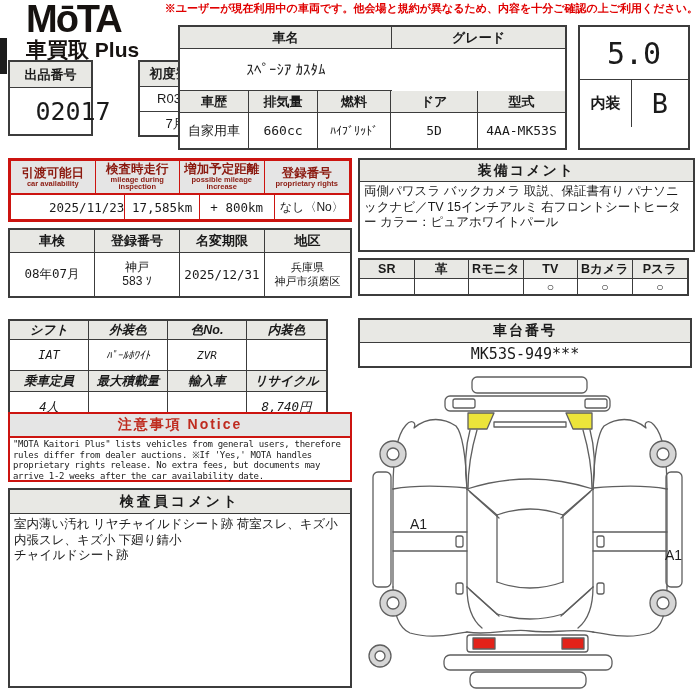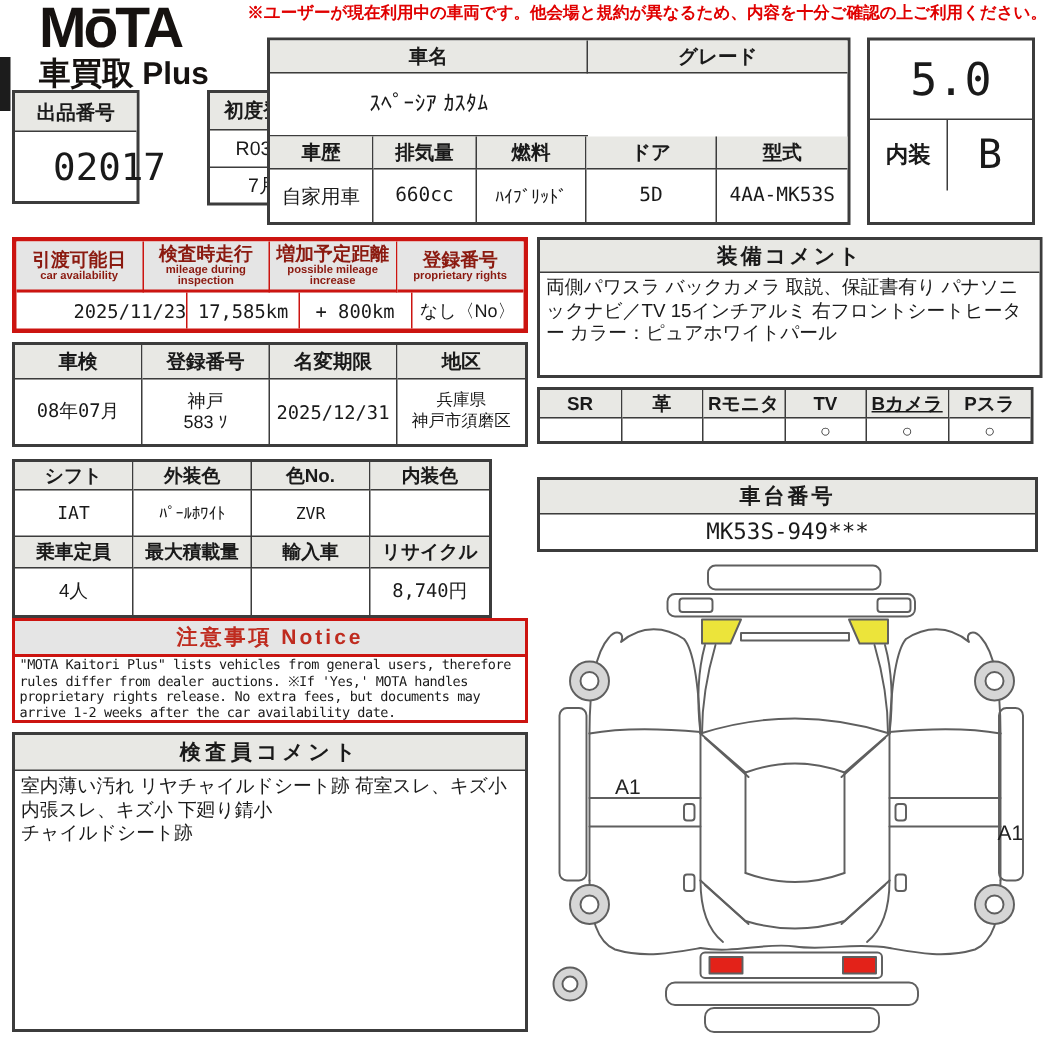--- a/index.html
+++ b/index.html
@@ -123,21 +123,21 @@
     <div class="row" style="height:43px;">
       <div class="cell mono" style="width:85px;font-size:12.5px;">08年07月</div>
       <div class="cell pre" style="width:85px;font-size:12px;line-height:1.15;">神戸
 583 ｿ</div>
       <div class="cell mono" style="width:85px;font-size:12.5px;">2025/12/31</div>
       <div class="cell pre" style="width:85px;font-size:11px;line-height:1.2;">兵庫県
 神戸市須磨区</div>
     </div>
   </div>
 
-  <div class="box" style="left:8px;top:306px;width:320px;height:106px;">
+  <div class="box" style="left:8px;top:319px;width:320px;height:106px;font-style:italic;">
     <div class="row" style="height:19px;">
       <div class="cell hcell bline" style="width:85px;font-size:12.5px;">シフト</div>
       <div class="cell hcell bline" style="width:85px;font-size:12.5px;">外装色</div>
       <div class="cell hcell bline" style="width:85px;font-size:12.5px;">色No.</div>
       <div class="cell hcell bline" style="width:85px;font-size:12.5px;">内装色</div>
     </div>
     <div class="row" style="height:31px;">
       <div class="cell mono bline" style="width:85px;font-size:12px;">IAT</div>
       <div class="cell bline" style="width:85px;font-size:11px;">ﾊﾟｰﾙﾎﾜｲﾄ</div>
       <div class="cell mono bline" style="width:85px;font-size:11px;">ZVR</div>
@@ -173,21 +173,21 @@
     <div class="hdr" style="height:21px;font-size:14px;letter-spacing:2px;">装備コメント</div>
     <div style="padding:2px 4px;font-size:12.5px;line-height:1.25;">両側パワスラ バックカメラ 取説、保証書有り パナソニックナビ／TV 15インチアルミ 右フロントシートヒーター カラー：ピュアホワイトパール</div>
   </div>
 
   <div class="box" style="left:358px;top:258px;width:331px;height:38px;">
     <div class="row" style="height:19px;">
       <div class="cell hcell bline" style="width:54.5px;font-size:12.5px;">SR</div>
       <div class="cell hcell bline" style="width:54.5px;font-size:12.5px;">革</div>
       <div class="cell hcell bline" style="width:54.5px;font-size:12.5px;">Rモニタ</div>
       <div class="cell hcell bline" style="width:54.5px;font-size:12.5px;">TV</div>
-      <div class="cell hcell bline" style="width:54.5px;font-size:12.5px;text-decoration:underline;">Bカメラ</div>
+      <div class="cell hcell bline" style="width:54.5px;font-size:12.5px;">Bカメラ</div>
       <div class="cell hcell bline" style="width:54.5px;font-size:12.5px;">Pスラ</div>
     </div>
     <div class="row" style="height:15px;">
       <div class="cell" style="width:54.5px;font-size:12px;"></div>
       <div class="cell" style="width:54.5px;font-size:12px;"></div>
       <div class="cell" style="width:54.5px;font-size:12px;"></div>
       <div class="cell" style="width:54.5px;font-size:12px;">○</div>
       <div class="cell" style="width:54.5px;font-size:12px;">○</div>
       <div class="cell" style="width:54.5px;font-size:12px;">○</div>
     </div>

